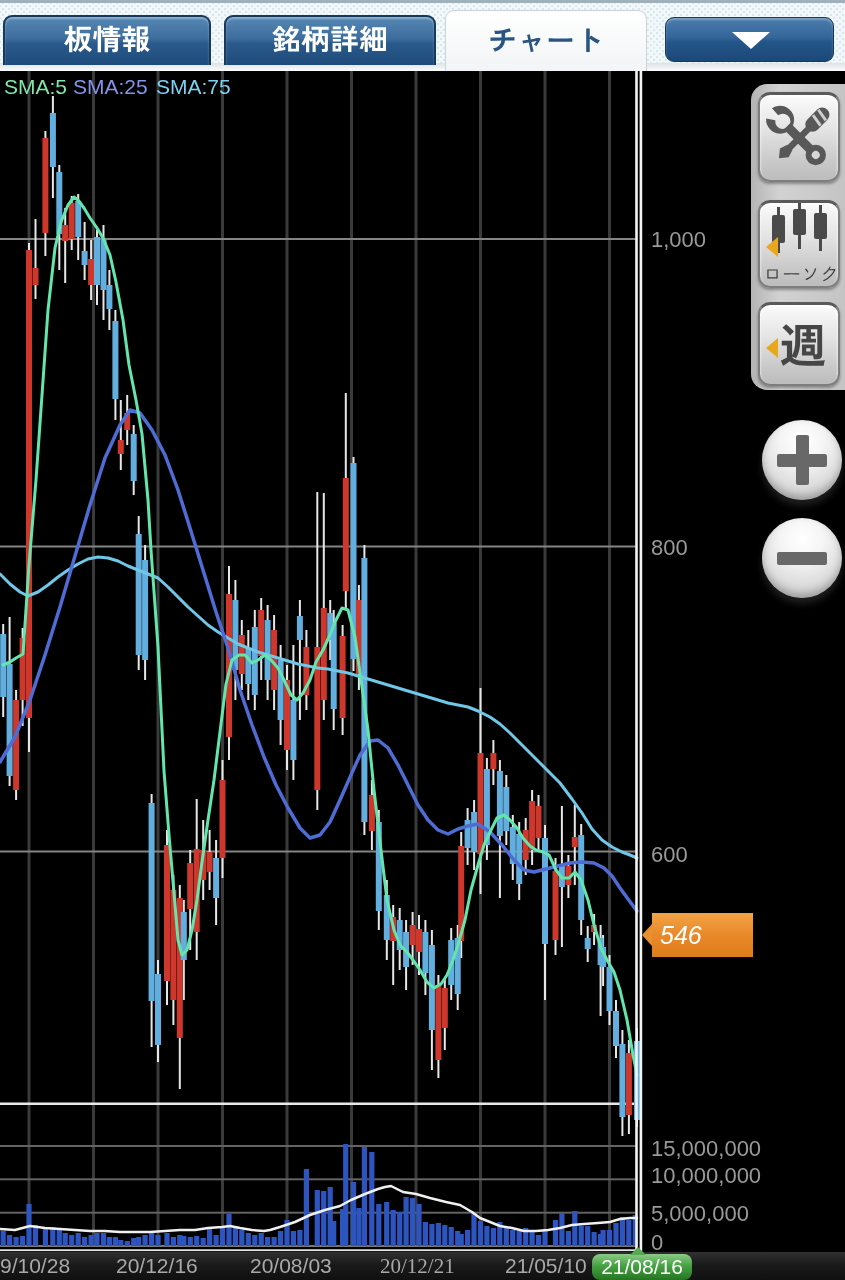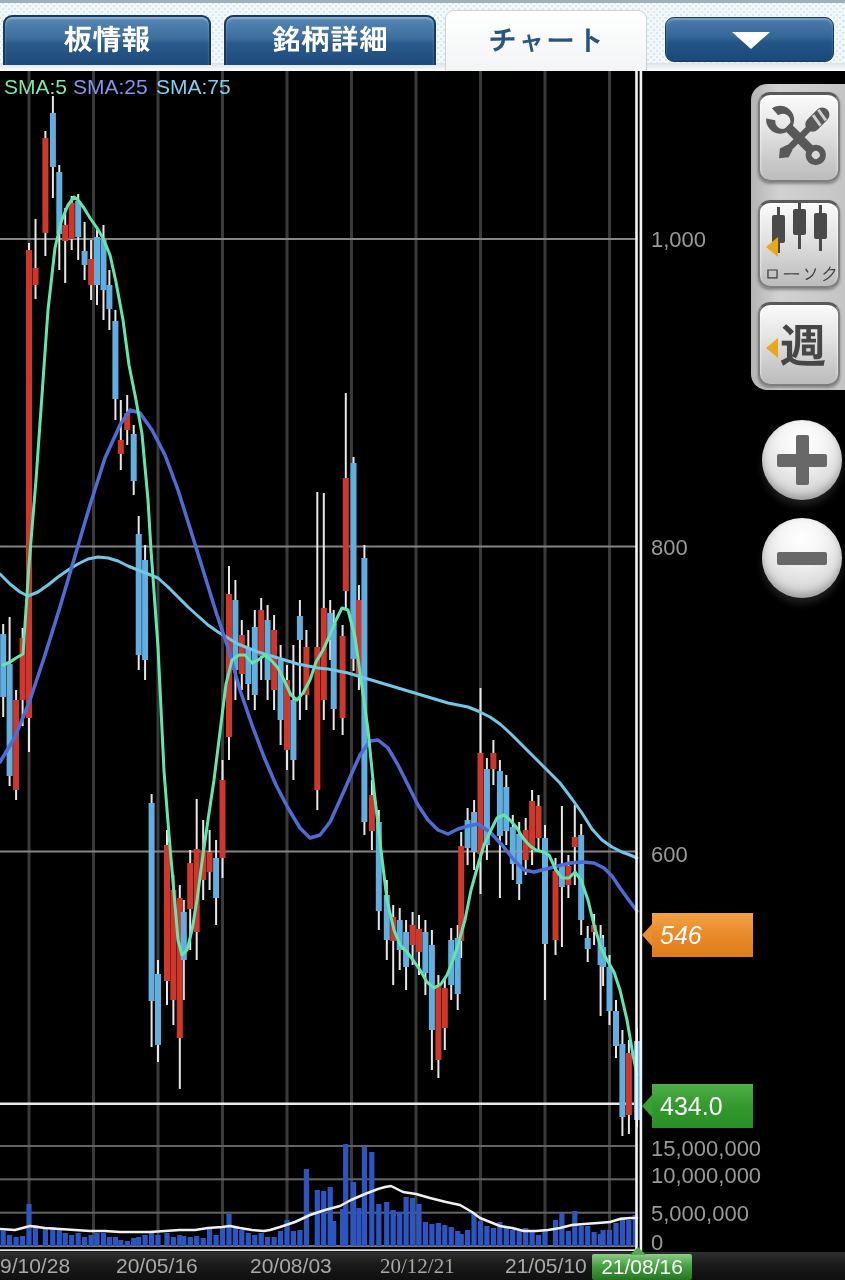--- a/index.html
+++ b/index.html
@@ -47,21 +47,21 @@
 .flag{position:absolute;left:652px;width:101px;height:44px;color:#fff;font-size:25px;line-height:44px;padding-left:8px;}
 #flag-o{top:913px;background:linear-gradient(#f2a345,#e8892a 50%,#de7c1a);font-style:italic;}
 #flag-o .n{position:absolute;left:-10px;top:11px;width:0;height:0;border-top:11px solid rgba(0,0,0,0);border-bottom:11px solid rgba(0,0,0,0);border-right:10px solid #ea8f2e;}
 #flag-g{top:1084px;background:linear-gradient(#4fae46,#339a2e 50%,#2a8f26);}
 #flag-g .n{position:absolute;left:-10px;top:11px;width:0;height:0;border-top:11px solid rgba(0,0,0,0);border-bottom:11px solid rgba(0,0,0,0);border-right:10px solid #3aa033;}
 
 #datebar{position:absolute;left:0;top:1252px;width:845px;height:28px;
  background:linear-gradient(#303030,#1a1a1a 45%,#101010);color:#a9a9a9;font-size:21px;}
 #datebar span{position:absolute;top:2px;}
 #greenbox{position:absolute;left:592px;top:1254px;width:100px;height:26px;
- background:linear-gradient(#8ccb88,#47a243 45%,#257521);border-radius:2px;color:#fff;
+ background:linear-gradient(#8ccb88,#47a243 45%,#257521);border-radius:8px;color:#fff;
  font-size:21px;text-align:center;line-height:25px;}
 #greenbox .n{position:absolute;left:38px;top:-7px;width:0;height:0;border-left:8px solid rgba(0,0,0,0);border-right:8px solid rgba(0,0,0,0);border-bottom:8px solid #58a855;}
 </style></head>
 <body>
 <div id="page">
 <svg id="chart" width="845" height="1280" viewBox="0 0 845 1280">
 <rect x="0" y="71" width="845" height="1209" fill="#000"></rect>
 <rect x="27.5" y="71" width="3" height="1175" fill="#3a3a3a"></rect>
 <rect x="92.0" y="71" width="3" height="1175" fill="#3a3a3a"></rect>
 <rect x="156.5" y="71" width="3" height="1175" fill="#3a3a3a"></rect>
@@ -464,21 +464,20 @@
  <div class="oarr" style="left:6px;top:33px;"></div>
 </div>
 <div id="zplus" class="zoombtn">
       <div class="h"></div>
       <div class="v"></div>
     </div>
 <div id="zminus" class="zoombtn">
       <div class="h"></div>
     </div>
 <div id="flag-o" class="flag">546<div class="n"></div></div>
-<div id="flag-g" class="flag">434.0<div class="n"></div></div>
 <div id="datebar">
   <span style="left:0px;">9/10/28</span>
-  <span style="left:116px;">20/05/16</span>
+  <span style="left:116px;">20/12/16</span>
   <span style="left:250px;">20/08/03</span>
   <span style="left:380px;font-family:Liberation Serif, serif;">20/12/21</span>
   <span style="left:505px;">21/05/10</span>
 </div>
 <div id="greenbox">21/08/16<div class="n"></div></div>
 </div>
 </body></html>

